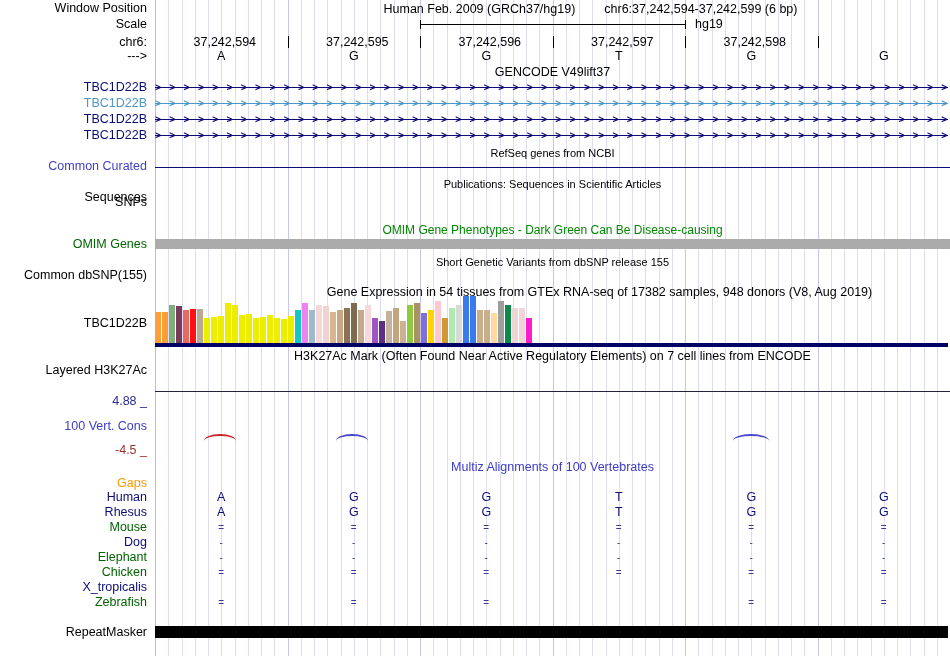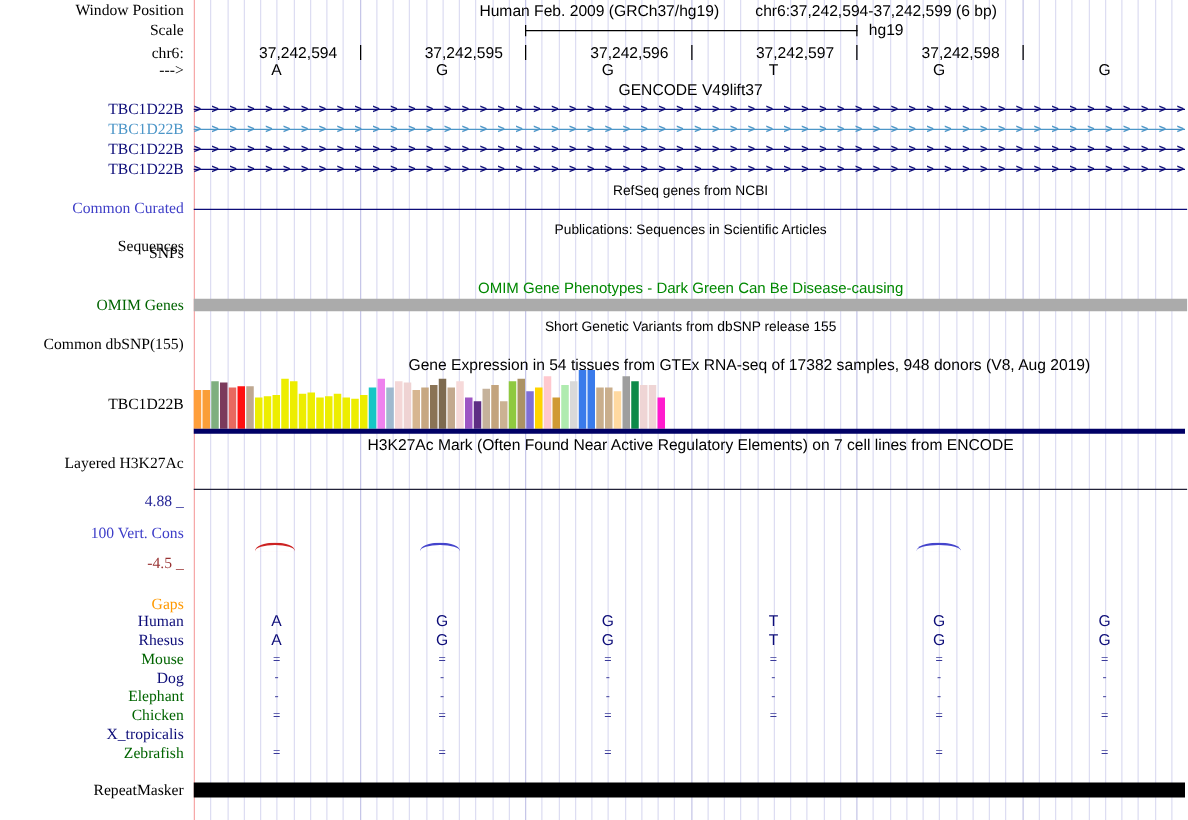--- a/index.html
+++ b/index.html
@@ -1,33 +1,33 @@
 <!DOCTYPE html>
 <html><head>
 <meta charset="utf-8">
 <style>
   html,body{margin:0;padding:0;background:#fff;}
   #browser{
     position:relative;width:950px;height:656px;background:#fff;overflow:hidden;
     font-family:"Liberation Sans","DejaVu Sans",sans-serif;font-size:12.5px;color:#000;
   }
   .abs{position:absolute;}
-  .lbl{position:absolute;right:800px;left:0;text-align:right;white-space:nowrap;font-size:12.5px;line-height:13px;font-family:Liberation Serif, serif;}
+  .lbl{position:absolute;right:800px;left:0;text-align:right;white-space:nowrap;font-size:12.5px;line-height:13px;}
   .lbl span{padding-right:3px;}
   .hdr{position:absolute;left:155px;width:795px;text-align:center;white-space:nowrap;line-height:13px;}
   .hdr.small{font-size:11px;}
   .track-area{position:absolute;left:155px;width:795px;}
   .gridline{position:absolute;top:0;bottom:0;width:1px;}
   .pinkline{position:absolute;left:155px;top:0;bottom:0;width:1px;background:#F6A8A8;}
   .hline{position:absolute;height:1px;}
   .arrowrow{position:absolute;left:155px;width:793px;height:13px;}
   .arrowrow .shaft{position:absolute;left:0;right:0;top:6px;height:1px;background:currentColor;}
   .arrowrow .glyphs{position:absolute;left:0;right:0;top:0;height:13px;display:flex;justify-content:space-between;align-items:center;font-size:10px;line-height:13px;font-weight:bold;}
   .tick{position:absolute;width:1px;height:12px;background:#000;}
-  .coordnum{position:absolute;width:90px;text-align:center;font-size:12.5px;line-height:13px;white-space:nowrap;}
+  .coordnum{position:absolute;width:90px;text-align:left;font-size:12.5px;line-height:13px;white-space:nowrap;}
   .baseletter{position:absolute;width:24px;margin-left:-12px;text-align:center;font-size:12.5px;line-height:13px;}
   .aligncell{position:absolute;width:24px;margin-left:-12px;text-align:center;line-height:13px;}
   .gtexbar{position:absolute;bottom:0;width:6px;}
   .consarc{position:absolute;height:5px;border-top-style:solid;border-top-width:2px;border-radius:50%/100% 100% 0 0;}
   .scalecap{position:absolute;width:1px;height:9px;background:#000;}
 </style>
 </head>
 <body>
 
 <div id="browser">
@@ -467,20 +467,21 @@
   <div class="hline" style="left:155px;width:795px;top:391px;background:#222238;"></div>
   <div class="lbl" style="top:395px;color:#2A2A99;"><span>4.88 _</span></div>
   <div class="lbl" style="top:420px;color:#3C3CC8;"><span>100 Vert. Cons</span></div>
   <div id="consmarks" class="track-area" style="top:431px;height:10px;">
       <div class="consarc" style="left: 49px; width: 32px; top: 3px; border-top-color: rgb(204, 34, 34);"></div>
       <div class="consarc" style="left: 181px; width: 32px; top: 3px; border-top-color: rgb(68, 68, 204);"></div>
       <div class="consarc" style="left: 578px; width: 36px; top: 3px; border-top-color: rgb(68, 68, 204);"></div>
     </div>
   <div class="lbl" style="top:444px;color:#993333;"><span>-4.5 _</span></div>
 
+  <div class="hdr" style="top:461px;color:#3C3CC8;">Multiz Alignments of 100 Vertebrates</div>
   <div id="multiz">
       <div class="lbl" style="top: 477px; color: rgb(255, 153, 0);"><span>Gaps</span></div>
       <div class="track-area" style="top: 477px; height: 13px;"></div>
       <div class="lbl" style="top: 491px; color: rgb(12, 12, 120);"><span>Human</span></div>
       <div class="track-area" style="top: 491px; height: 13px;">
         <span class="aligncell" style="left: 66.25px; font-size: 12.5px; color: rgb(12, 12, 120);">A</span>
         <span class="aligncell" style="left: 198.75px; font-size: 12.5px; color: rgb(12, 12, 120);">G</span>
         <span class="aligncell" style="left: 331.25px; font-size: 12.5px; color: rgb(12, 12, 120);">G</span>
         <span class="aligncell" style="left: 463.75px; font-size: 12.5px; color: rgb(12, 12, 120);">T</span>
         <span class="aligncell" style="left: 596.25px; font-size: 12.5px; color: rgb(12, 12, 120);">G</span>

